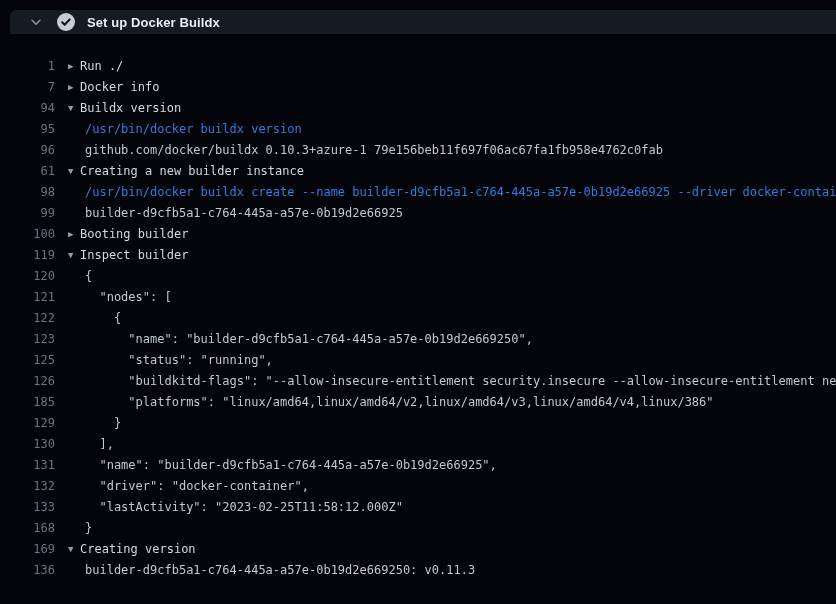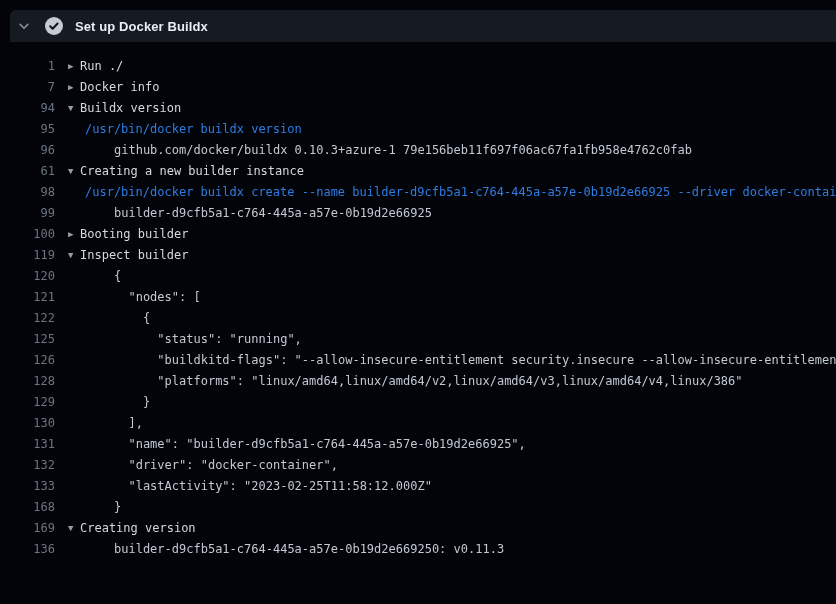--- a/index.html
+++ b/index.html
@@ -18,26 +18,26 @@
   * { margin: 0; padding: 0; box-sizing: border-box; }
   html, body {
     width: 836px; height: 604px;
     background: var(--page-bg);
     overflow: hidden;
     font-family: "Liberation Sans", sans-serif;
     position: relative;
   }
   .step-header {
     position: absolute;
-    left: 10px; top: 10px; right: 0; height: 32px;
+    left: 10px; top: 10px; right: 0; height: 24px;
     background: var(--header-bg);
     border-radius: 6px 0 0 0;
     display: flex;
     align-items: center;
-    padding: 0 4px;
+    padding: 0 16px;
     cursor: pointer;
   }
   .chev {
     width: 16px; height: 16px;
     display: inline-flex; align-items: center; justify-content: center;
     margin-left: 2px;
   }
   .status {
     width: 18px; height: 18px;
     margin-left: 13px;
@@ -73,21 +73,21 @@
     user-select: none;
   }
   .arrow {
     flex: 0 0 12px;
     margin-left: 13px;
     color: var(--arrow);
     font-size: 9px;
     text-align: left;
   }
   .text { color: var(--output-text); }
-  .row.output .text { padding-left: 5px; margin-left: 29px; }
+  .row.output .text { padding-left: 5px; }
   .row.group .text { color: var(--group-text); cursor: pointer; }
   .row.command .text { color: var(--command-text); padding-left: 5px; }
 </style>
 </head>
 <body>
 
 <div class="step-header">
   <span class="chev">
     <svg width="14" height="14" viewBox="0 0 16 16">
       <path d="M3.5 6l4.5 4.5L12.5 6" fill="none" stroke="var(--chevron)" stroke-width="1.8" stroke-linecap="round" stroke-linejoin="round"></path>
@@ -162,31 +162,36 @@
     <span class="num">121</span>
     <span class="arrow"></span>
     <span class="text">  "nodes": [</span>
   </div>
     <div class="row output">
     <span class="num">122</span>
     <span class="arrow"></span>
     <span class="text">    {</span>
   </div>
     <div class="row output">
+    <span class="num">123</span>
+    <span class="arrow"></span>
+    <span class="text">      "name": "builder-d9cfb5a1-c764-445a-a57e-0b19d2e669250",</span>
+  </div>
+    <div class="row output">
     <span class="num">125</span>
     <span class="arrow"></span>
     <span class="text">      "status": "running",</span>
   </div>
     <div class="row output">
     <span class="num">126</span>
     <span class="arrow"></span>
     <span class="text">      "buildkitd-flags": "--allow-insecure-entitlement security.insecure --allow-insecure-entitlement network</span>
   </div>
     <div class="row output">
-    <span class="num">128</span>
+    <span class="num">185</span>
     <span class="arrow"></span>
     <span class="text">      "platforms": "linux/amd64,linux/amd64/v2,linux/amd64/v3,linux/amd64/v4,linux/386"</span>
   </div>
     <div class="row output">
     <span class="num">129</span>
     <span class="arrow"></span>
     <span class="text">    }</span>
   </div>
     <div class="row output">
     <span class="num">130</span>

